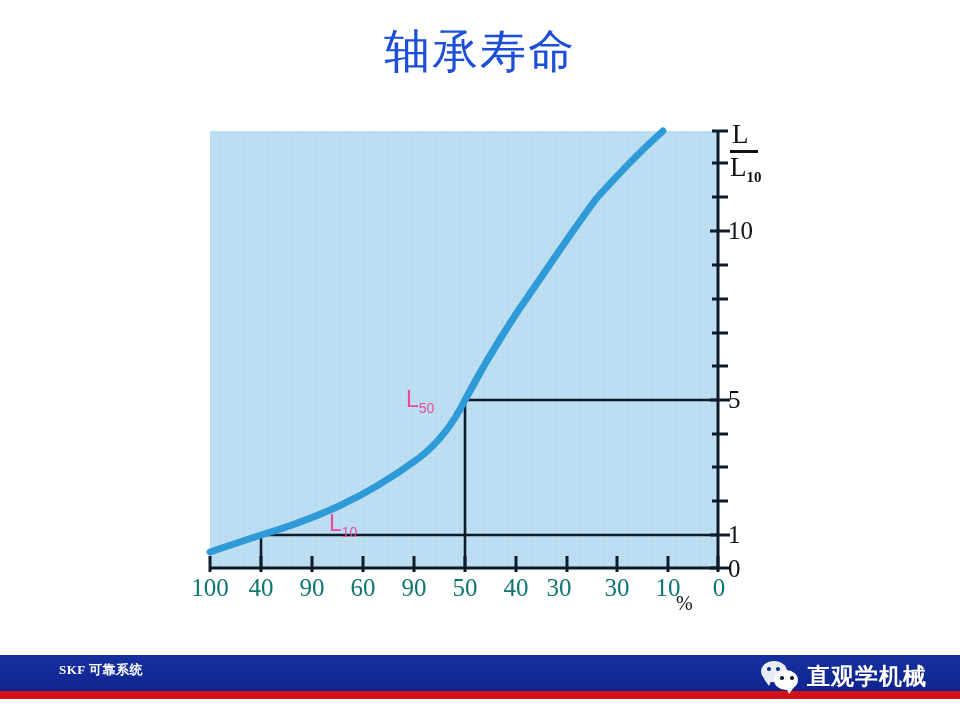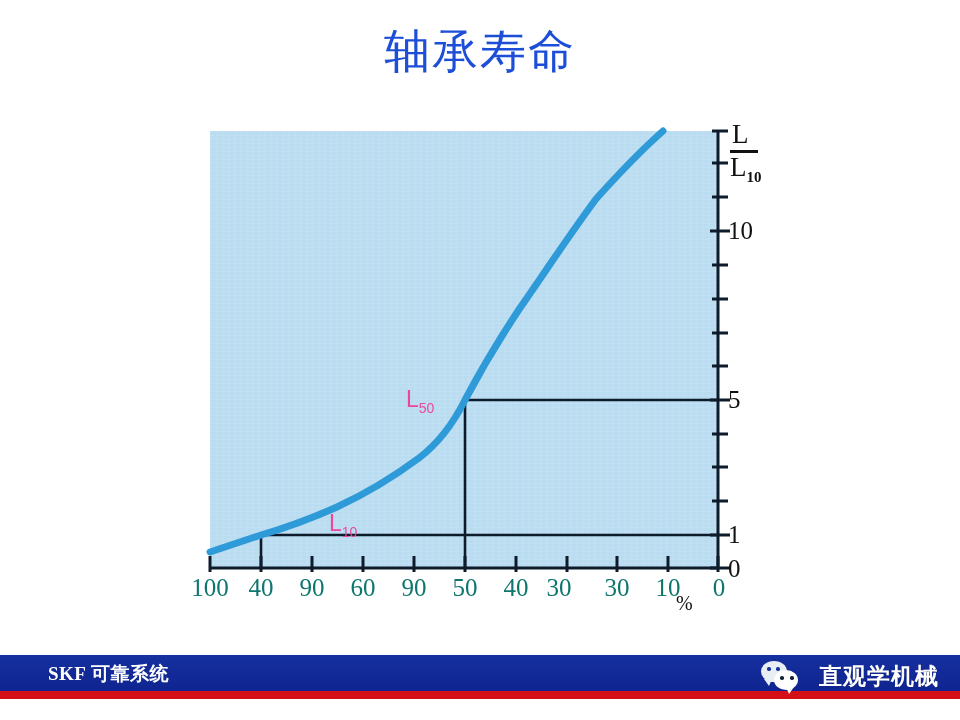--- a/index.html
+++ b/index.html
@@ -150,24 +150,24 @@
   .footer-red {
     position: absolute;
     left: 0;
     top: 691px;
     width: 960px;
     height: 8px;
     background: #d41016;
   }
   .footer-brand {
     position: absolute;
-    left: 48px;
+    left: 59px;
     top: 661px;
     color: #ffffff;
-    font-size: 19px;
+    font-size: 13px;
     font-family: "Liberation Serif", serif;
     font-weight: bold;
     letter-spacing: 0.5px;
     white-space: nowrap;
     text-align: center;
   }
 
   
   .watermark {
     position: absolute;
@@ -235,21 +235,21 @@
   .wechat-icon .d1 { left: 6px;  top: 8px; }
   .wechat-icon .d2 { left: 15px; top: 8px; }
   .wechat-icon .d3 { left: 19px; top: 17px; background: #123; }
   .wechat-icon .d4 { left: 29px; top: 17px; background: #123; }
   .watermark-text {
     color: #ffffff;
     font-size: 23px;
     font-family: "Liberation Serif", serif;
     font-weight: bold;
     letter-spacing: 1px;
-    margin-left: 16px;
+    margin-left: 4px;
     white-space: nowrap;
     text-shadow: 0 0 1px rgba(0,0,0,0.35);
   }
 </style>
 </head>
 <body>
 
 <div class="slide-title">轴承寿命</div>
 
 <div class="figure">

